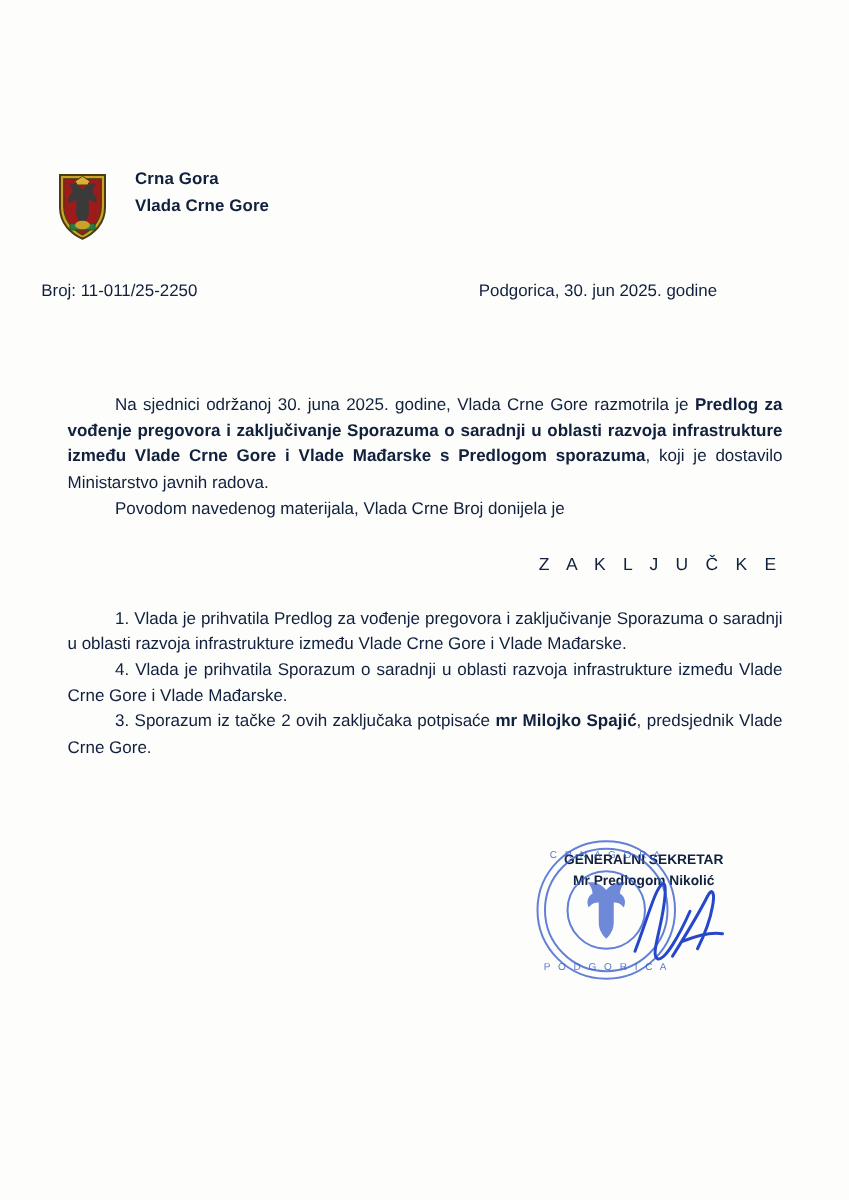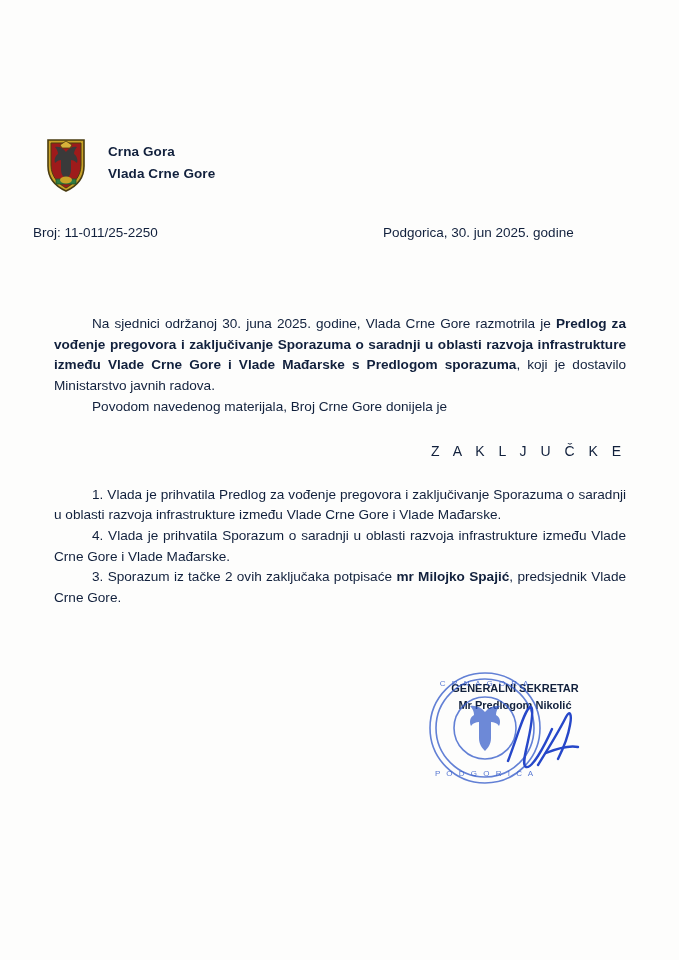--- a/index.html
+++ b/index.html
@@ -20,21 +20,21 @@
     inset: 0;
     background: #fdfdfc;
     padding: 0;
   }
   
   .header {
     position: absolute;
     left: 42px;
     top: 132px;
     display: flex;
-    align-items: center;
+    align-items: flex-start;
   }
   .coat {
     width: 48px;
     height: 62px;
     margin-right: 18px;
     flex: none;
   }
   .org-lines {
     font-size: 13.5px;
     font-weight: bold;
@@ -162,21 +162,21 @@
 
   <div class="meta-row">
     <div class="meta-left">Broj: 11-011/25-2250</div>
     <div class="meta-right">Podgorica, 30. jun 2025. godine</div>
   </div>
 
   <div class="body-text">
 
     <p class="p"><span>Na sjednici održanoj 30. juna 2025. godine, Vlada Crne Gore razmotrila je </span><span class="b">Predlog za vođenje pregovora i zaključivanje Sporazuma o saradnji u oblasti razvoja infrastrukture između Vlade Crne Gore i Vlade Mađarske s Predlogom sporazuma</span><span>, koji je dostavilo Ministarstvo javnih radova.</span></p>
 
-    <p class="p">Povodom navedenog materijala, Broj Crne Gore donijela je</p>
+    <p class="p">Povodom navedenog materijala, Vlada Crne Broj donijela je</p>
 
     <div class="zakljucke">Z A K L J U Č K E</div>
 
     <div class="items">
       <p class="p">1. Vlada je prihvatila Predlog za vođenje pregovora i zaključivanje Sporazuma o saradnji u oblasti razvoja infrastrukture između Vlade Crne Gore i Vlade Mađarske.</p>
       <p class="p">4. Vlada je prihvatila Sporazum o saradnji u oblasti razvoja infrastrukture između Vlade Crne Gore i Vlade Mađarske.</p>
       <p class="p"><span>3. Sporazum iz tačke 2 ovih zaključaka potpisaće </span><span class="b">mr Milojko Spajić</span><span>, predsjednik Vlade Crne Gore.</span></p>
     </div>
   </div>
 

